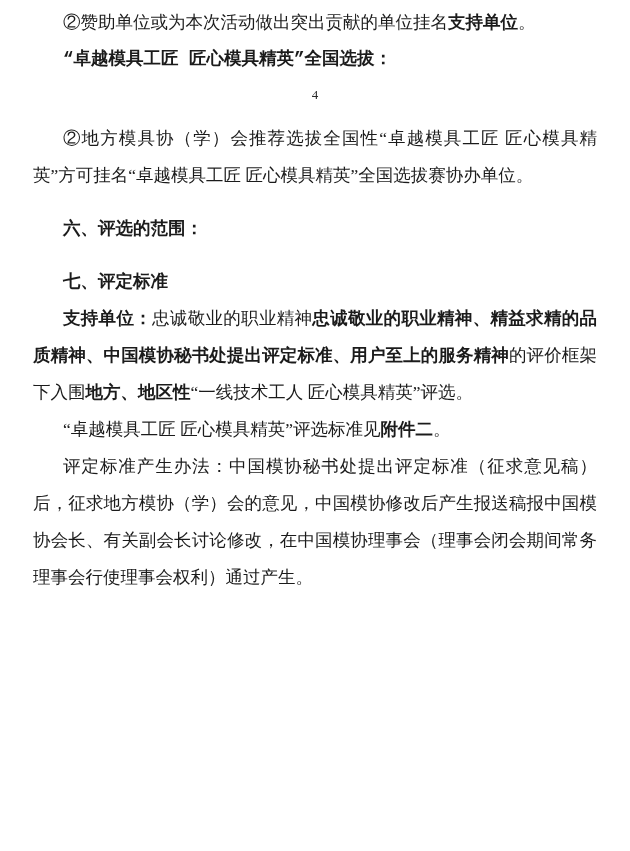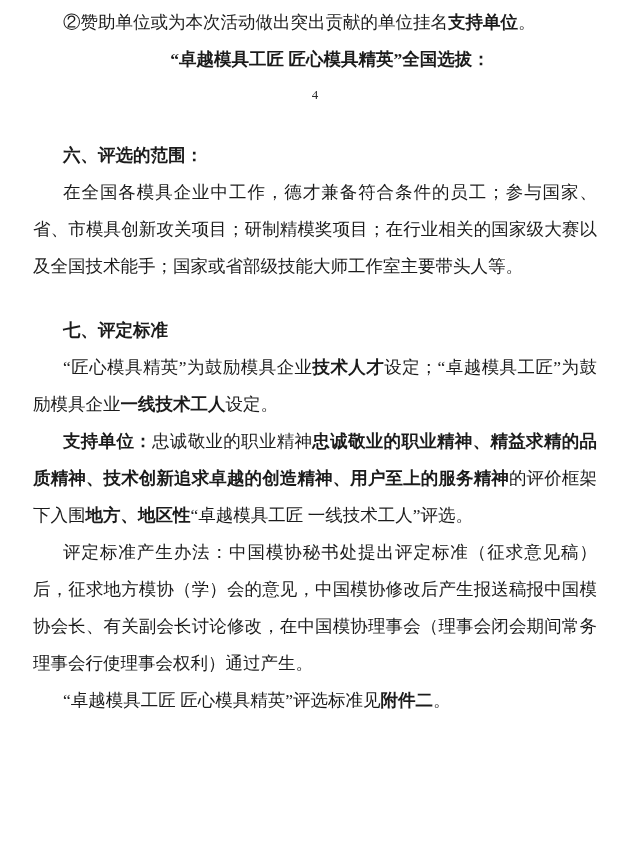--- a/index.html
+++ b/index.html
@@ -27,47 +27,47 @@
     margin: 0;
     padding: 0;
     text-align: justify;
     text-justify: inter-ideograph;
   }
   .doc p.indent {
     text-indent: 30px;
   }
   .doc p.heading {
     font-weight: 700;
-    margin-top: 27px;
+    margin-top: 16px;
     text-align: left;
   }
   .doc p.lead {
     font-weight: 700;
-    text-align: center;
+    text-align: left;
+    font-family: Liberation Mono, monospace;
   }
   .doc p.pagenum {
     text-align: center;
     text-indent: 0;
     font-size: 13px;
     line-height: 30px;
     margin: 2px 0 10px 0;
     color: #2a2a2a;
   }
   .b { font-weight: 700; }
   .r { font-weight: 400; }
 </style>
 </head>
 <body>
 
 <main class="page">
   <div class="doc" id="doc">
       <p class="body indent"><span class="r">②赞助单位或为本次活动做出突出贡献的单位挂名</span><span class="b">支持单位</span><span class="r">。</span></p>
       <p class="lead indent"><span class="b">“卓越模具工匠 匠心模具精英”全国选拔：</span></p>
       <p class="pagenum"><span class="r">4</span></p>
+      <p class="body indent"><span class="r">②地方模具协（学）会推荐选拔全国性“卓越模具工匠 匠心模具精英”方可挂名“卓越模具工匠 匠心模具精英”全国选拔赛协办单位。</span></p>
       <p class="heading indent"><span class="b">六、评选的范围：</span></p>
-      <p class="body indent"><span class="r">在全国各模具企业中工作，德才兼备符合条件的员工；参与国家、省、市模具创新攻关项目；研制精模奖项目；在行业相关的国家级大赛以及全国技术能手；国家或省部级技能大师工作室主要带头人等。</span></p>
       <p class="heading indent"><span class="b">七、评定标准</span></p>
-      <p class="body indent"><span class="r">“匠心模具精英”为鼓励模具企业</span><span class="b">技术人才</span><span class="r">设定；“卓越模具工匠”为鼓励模具企业</span><span class="b">一线技术工人</span><span class="r">设定。</span></p>
-      <p class="body indent"><span class="b">支持单位：</span><span class="r">忠诚敬业的职业精神</span><span class="b">忠诚敬业的职业精神、精益求精的品质精神、技术创新追求卓越的创造精神、用户至上的服务精神</span><span class="r">的评价框架下入围</span><span class="b">地方、地区性</span><span class="r">“卓越模具工匠 一线技术工人”评选。</span></p>
+      <p class="body indent"><span class="b">支持单位：</span><span class="r">忠诚敬业的职业精神</span><span class="b">忠诚敬业的职业精神、精益求精的品质精神、中国模协秘书处提出评定标准、用户至上的服务精神</span><span class="r">的评价框架下入围</span><span class="b">地方、地区性</span><span class="r">“一线技术工人 匠心模具精英”评选。</span></p>
+      <p class="body indent"><span class="r">“卓越模具工匠 匠心模具精英”评选标准见</span><span class="b">附件二</span><span class="r">。</span></p>
       <p class="body indent"><span class="r">评定标准产生办法：中国模协秘书处提出评定标准（征求意见稿）后，征求地方模协（学）会的意见，中国模协修改后产生报送稿报中国模协会长、有关副会长讨论修改，在中国模协理事会（理事会闭会期间常务理事会行使理事会权利）通过产生。</span></p>
-      <p class="body indent"><span class="r">“卓越模具工匠 匠心模具精英”评选标准见</span><span class="b">附件二</span><span class="r">。</span></p>
     </div>
 </main>
 
 </body></html>

